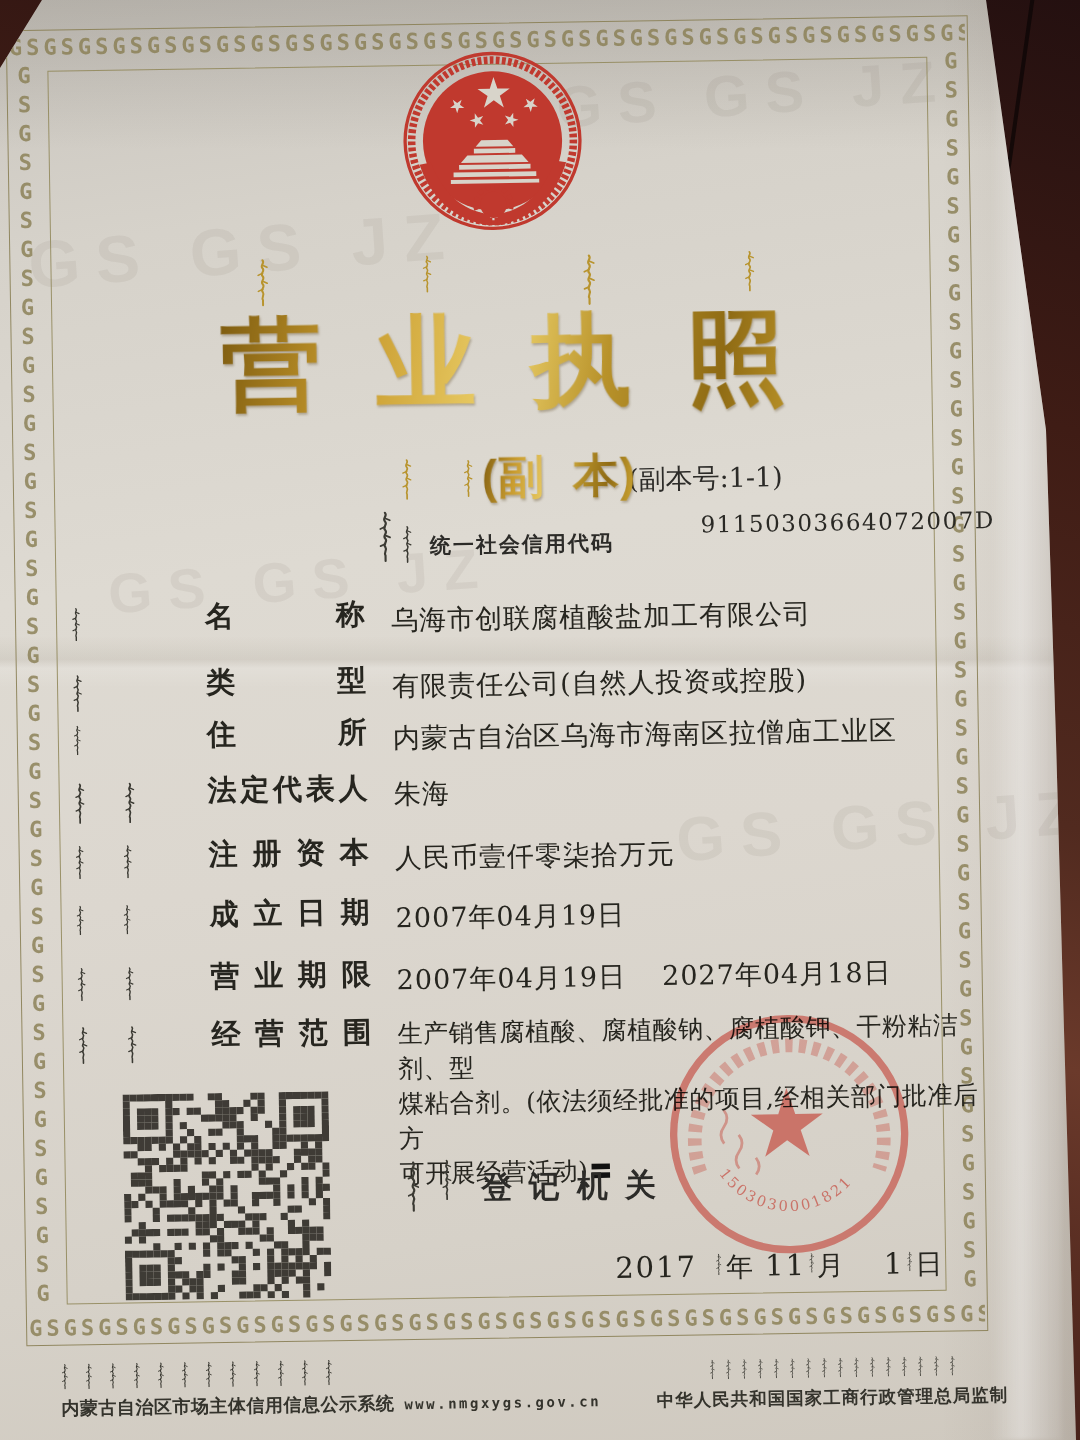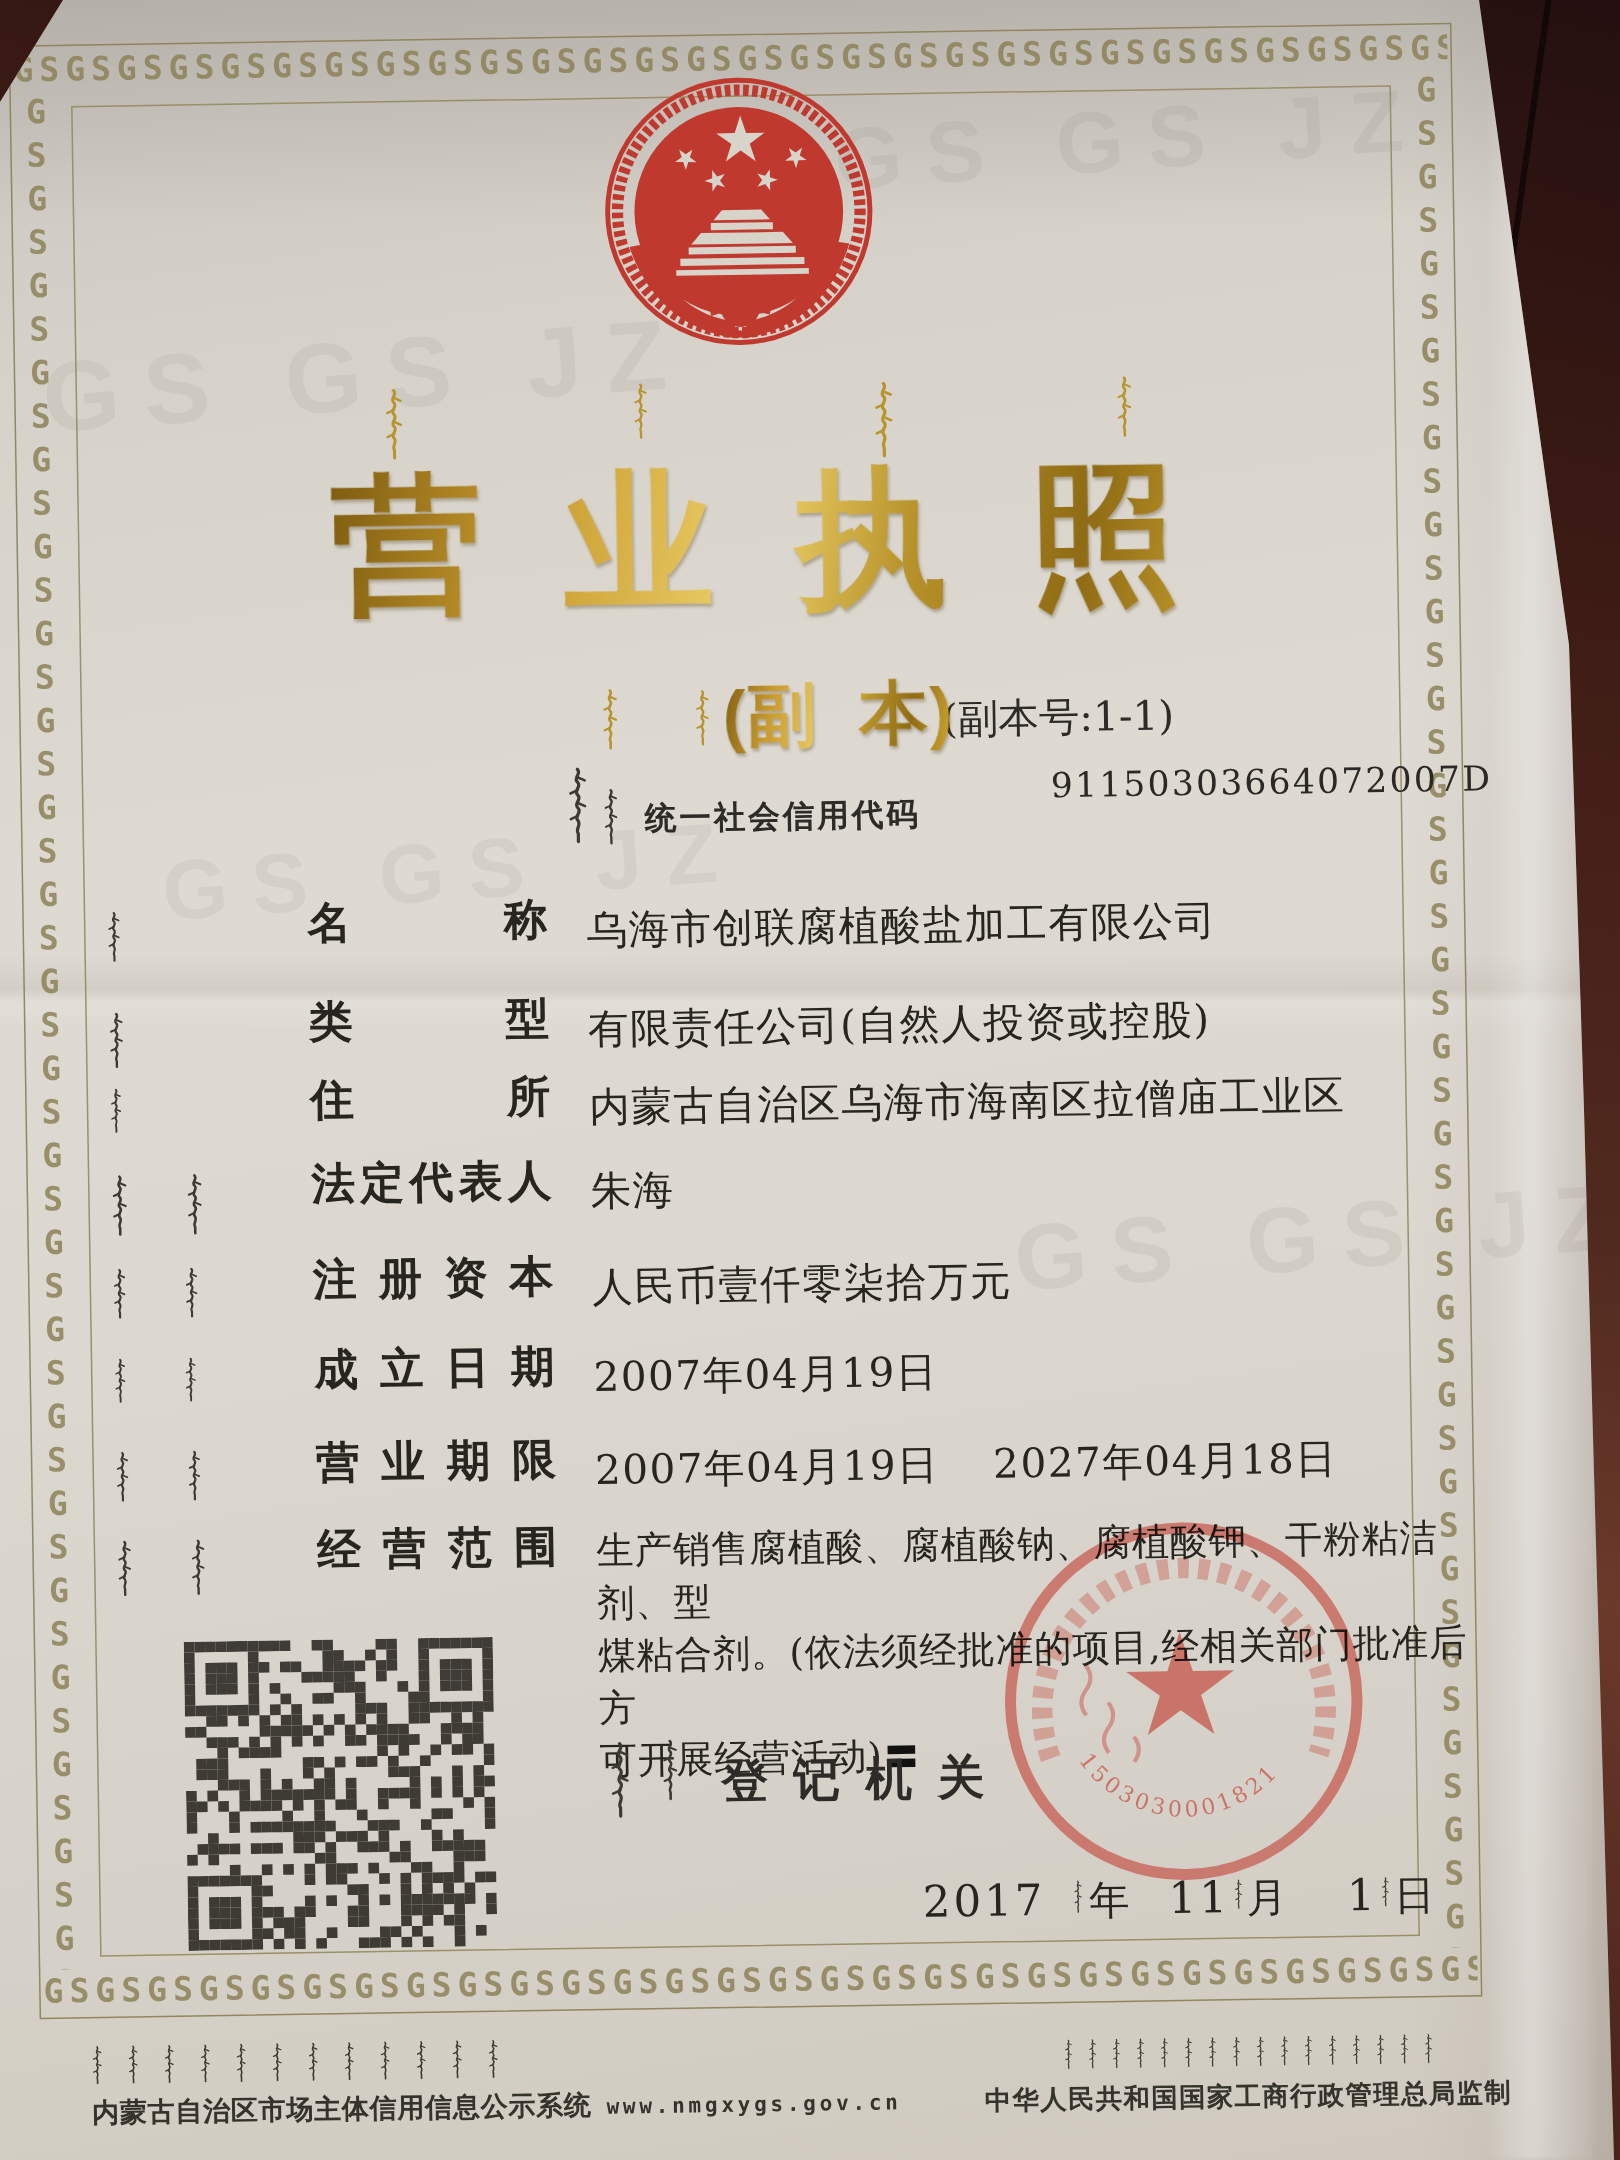--- a/index.html
+++ b/index.html
@@ -87,21 +87,21 @@
     padding-top:10px;margin-left:8px;white-space:nowrap}
 
   .seal{position:absolute;left:656px;top:1012px;width:252px;height:252px;
     mix-blend-mode:multiply;opacity:.88}
 
   .date-row{position:absolute;left:606px;top:1252px;display:flex;align-items:baseline;
     font-family:"DejaVu Serif",serif;color:#26251f}
   .date-row .num{font-size:29px;letter-spacing:2px}
   .date-row .unit{font-size:27px}
   .date-row svg.mg{align-self:center;margin-top:-6px}
-  .dm1{margin-left:18px}.du1{margin-left:4px}.dn2{margin-left:26px}.dm2{margin-left:2px}
+  .dm1{margin-left:18px}.du1{margin-left:4px}.dn2{margin-left:12px}.dm2{margin-left:2px}
   .du2{margin-left:2px}.dn3{margin-left:40px}.dm3{margin-left:2px}.du3{margin-left:2px}
 
   .footer-left{position:absolute;left:50px;top:1356px;width:560px}
   .footer-right{position:absolute;left:616px;top:1362px;width:410px}
   .f-mongols{display:flex;gap:16px;align-items:flex-end;color:#3b3a33}
   .footer-right .f-mongols{gap:9px;justify-content:center}
   .f-line{margin-top:7px;font-size:18px;font-weight:700;color:#34332c;display:flex;
     align-items:baseline;gap:10px;white-space:nowrap;letter-spacing:.5px}
   .f-url{font-family:"DejaVu Sans Mono",monospace;font-size:14px;font-weight:700;letter-spacing:2.5px}
   .f-line2{margin-top:8px;font-size:17.5px;font-weight:700;letter-spacing:1px;color:#34332c;

